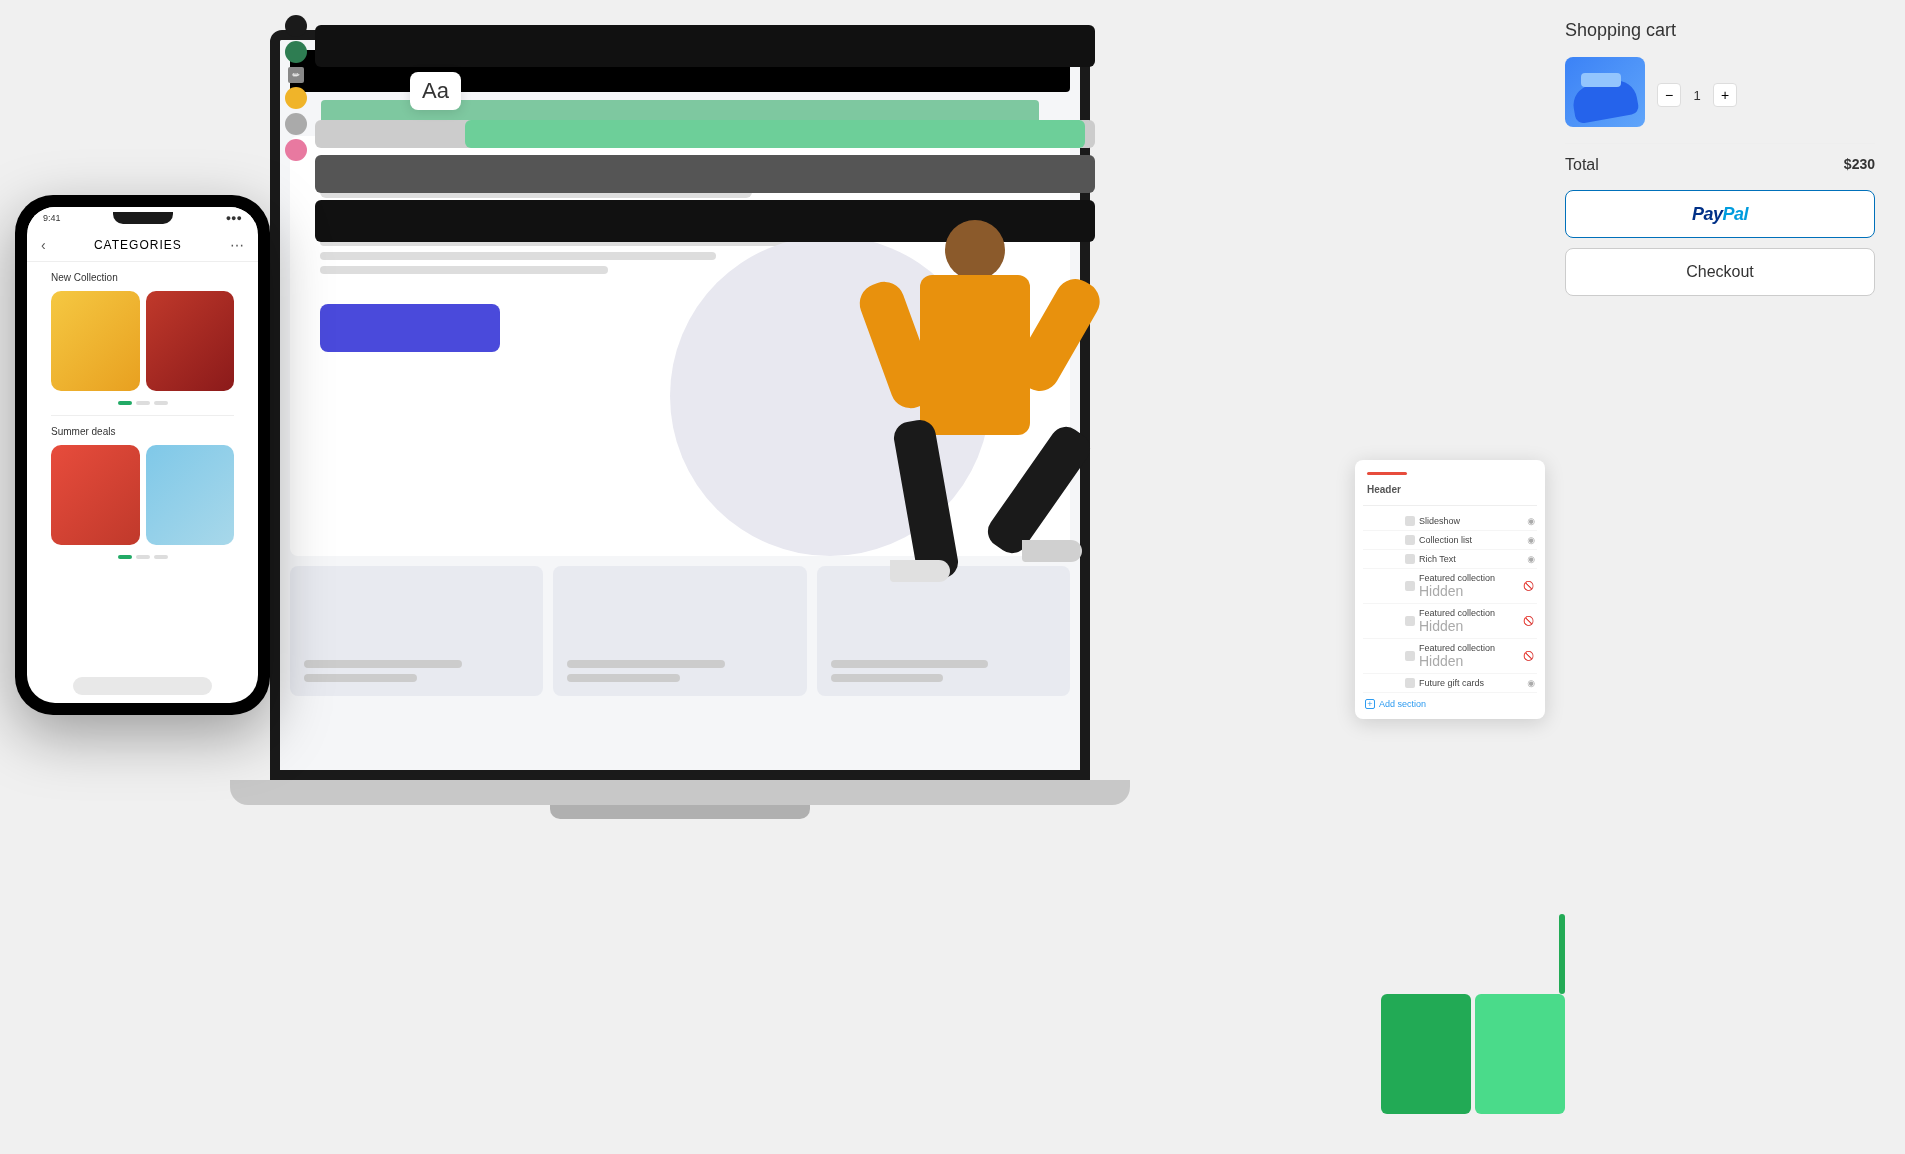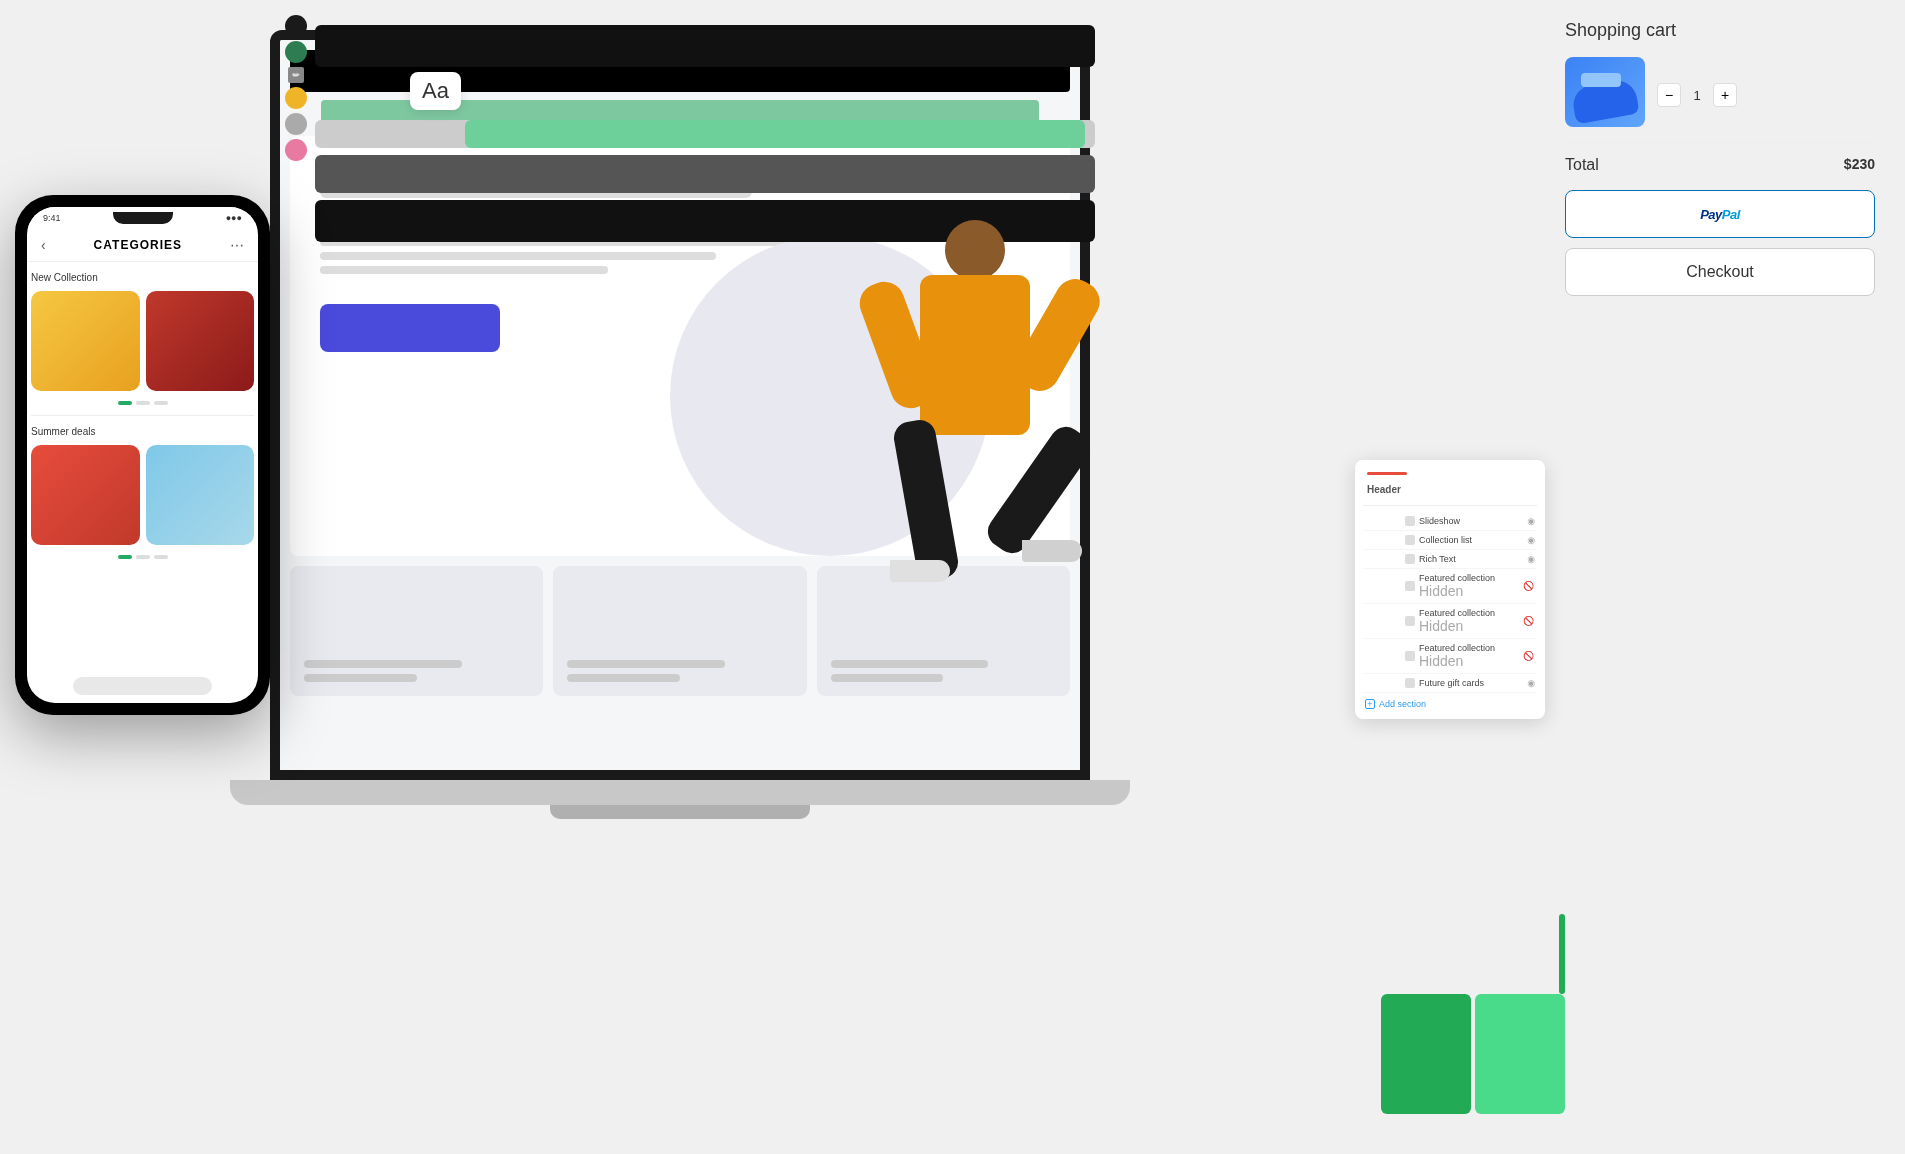--- a/index.html
+++ b/index.html
@@ -276,31 +276,31 @@
       border-bottom: 1px solid #eee;
       flex-shrink: 0;
     }
     .phone-back-icon {
       font-size: 14px;
       color: #555;
       cursor: pointer;
     }
     .phone-title {
       font-size: 12px;
-      font-weight: 700;
+      font-weight: 400;
       letter-spacing: 1px;
     }
     .phone-menu-icon {
       font-size: 14px;
       color: #555;
     }
     .phone-body {
       flex: 1;
       overflow-y: auto;
-      padding: 10px 4px;
+      padding: 10px 24px;
     }
     .section-label {
       font-size: 10px;
       color: #333;
       margin-bottom: 8px;
       font-weight: 500;
     }
     .product-grid {
       display: grid;
       grid-template-columns: 1fr 1fr;
@@ -526,21 +526,21 @@
       border: 1.5px solid #0070ba;
       background: #fff;
       border-radius: 8px;
       display: flex;
       align-items: center;
       justify-content: center;
       cursor: pointer;
       margin-bottom: 10px;
     }
     .paypal-logo {
-      font-size: 13px;
+      font-size: 18px;
       font-weight: 800;
       color: #003087;
       font-style: italic;
       letter-spacing: -0.5px;
     }
     .paypal-logo span { color: #009cde; }
     .checkout-btn {
       width: 100%;
       height: 48px;
       border: 1.5px solid #ccc;

